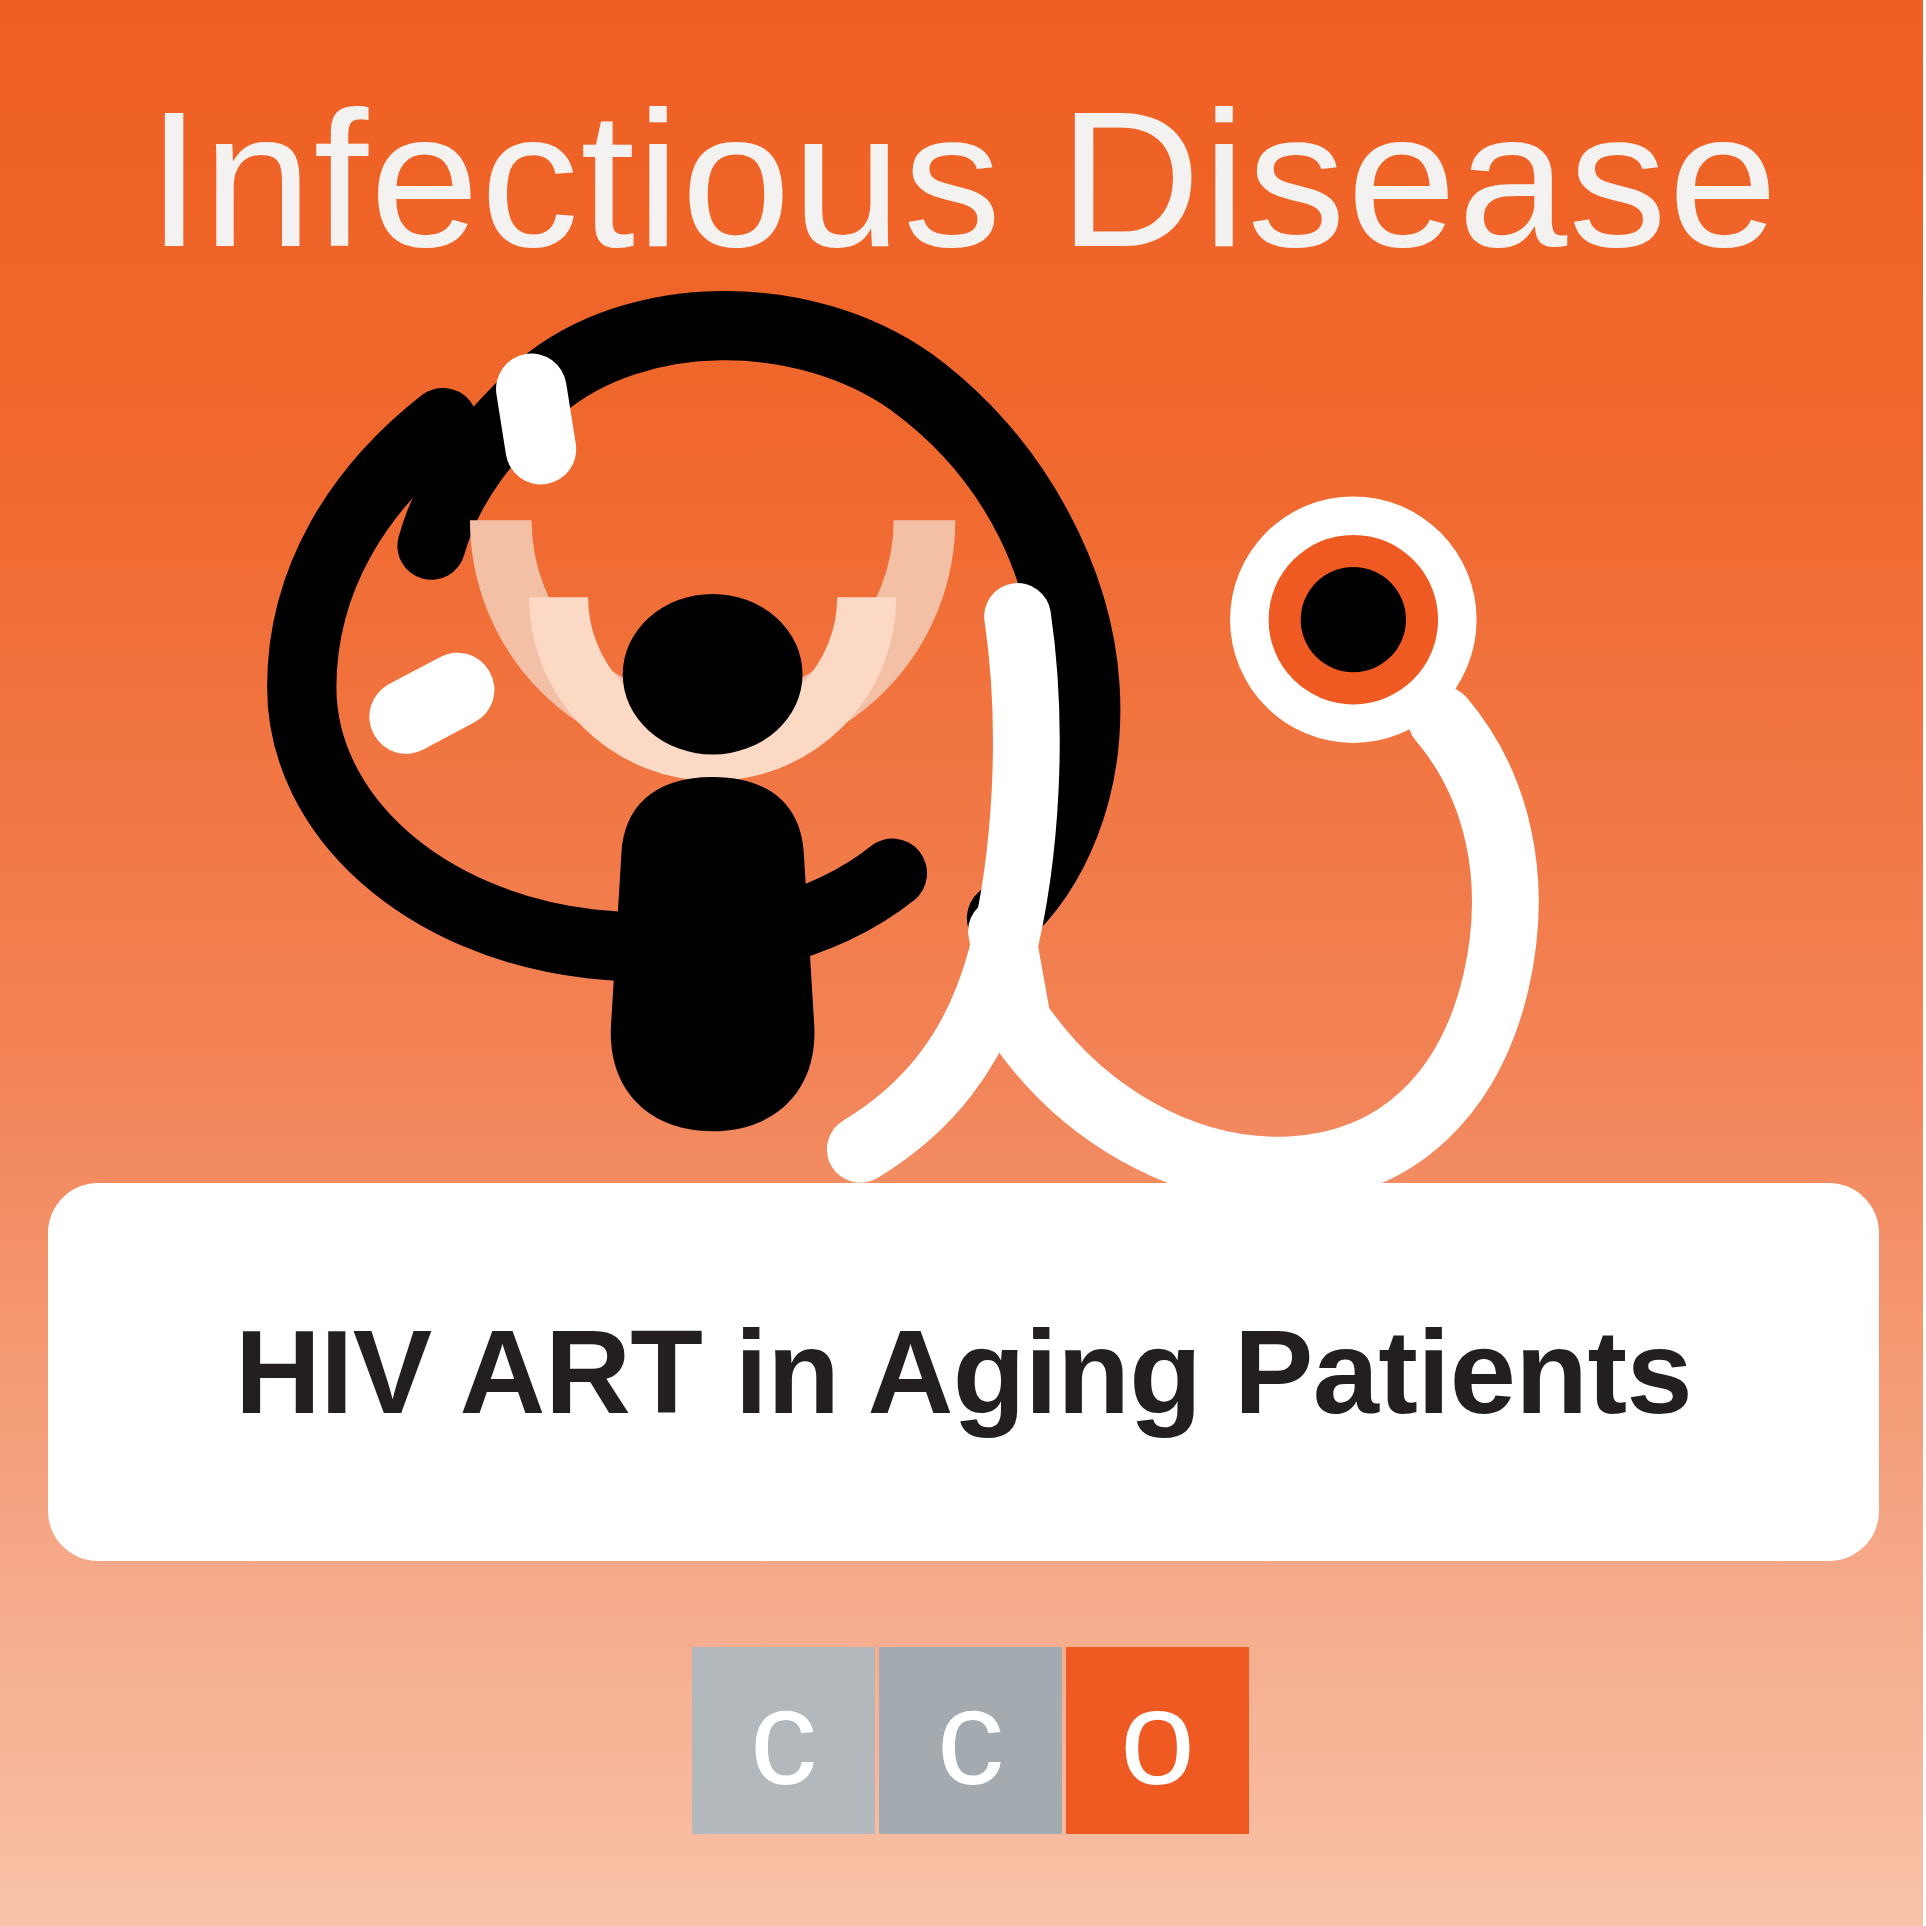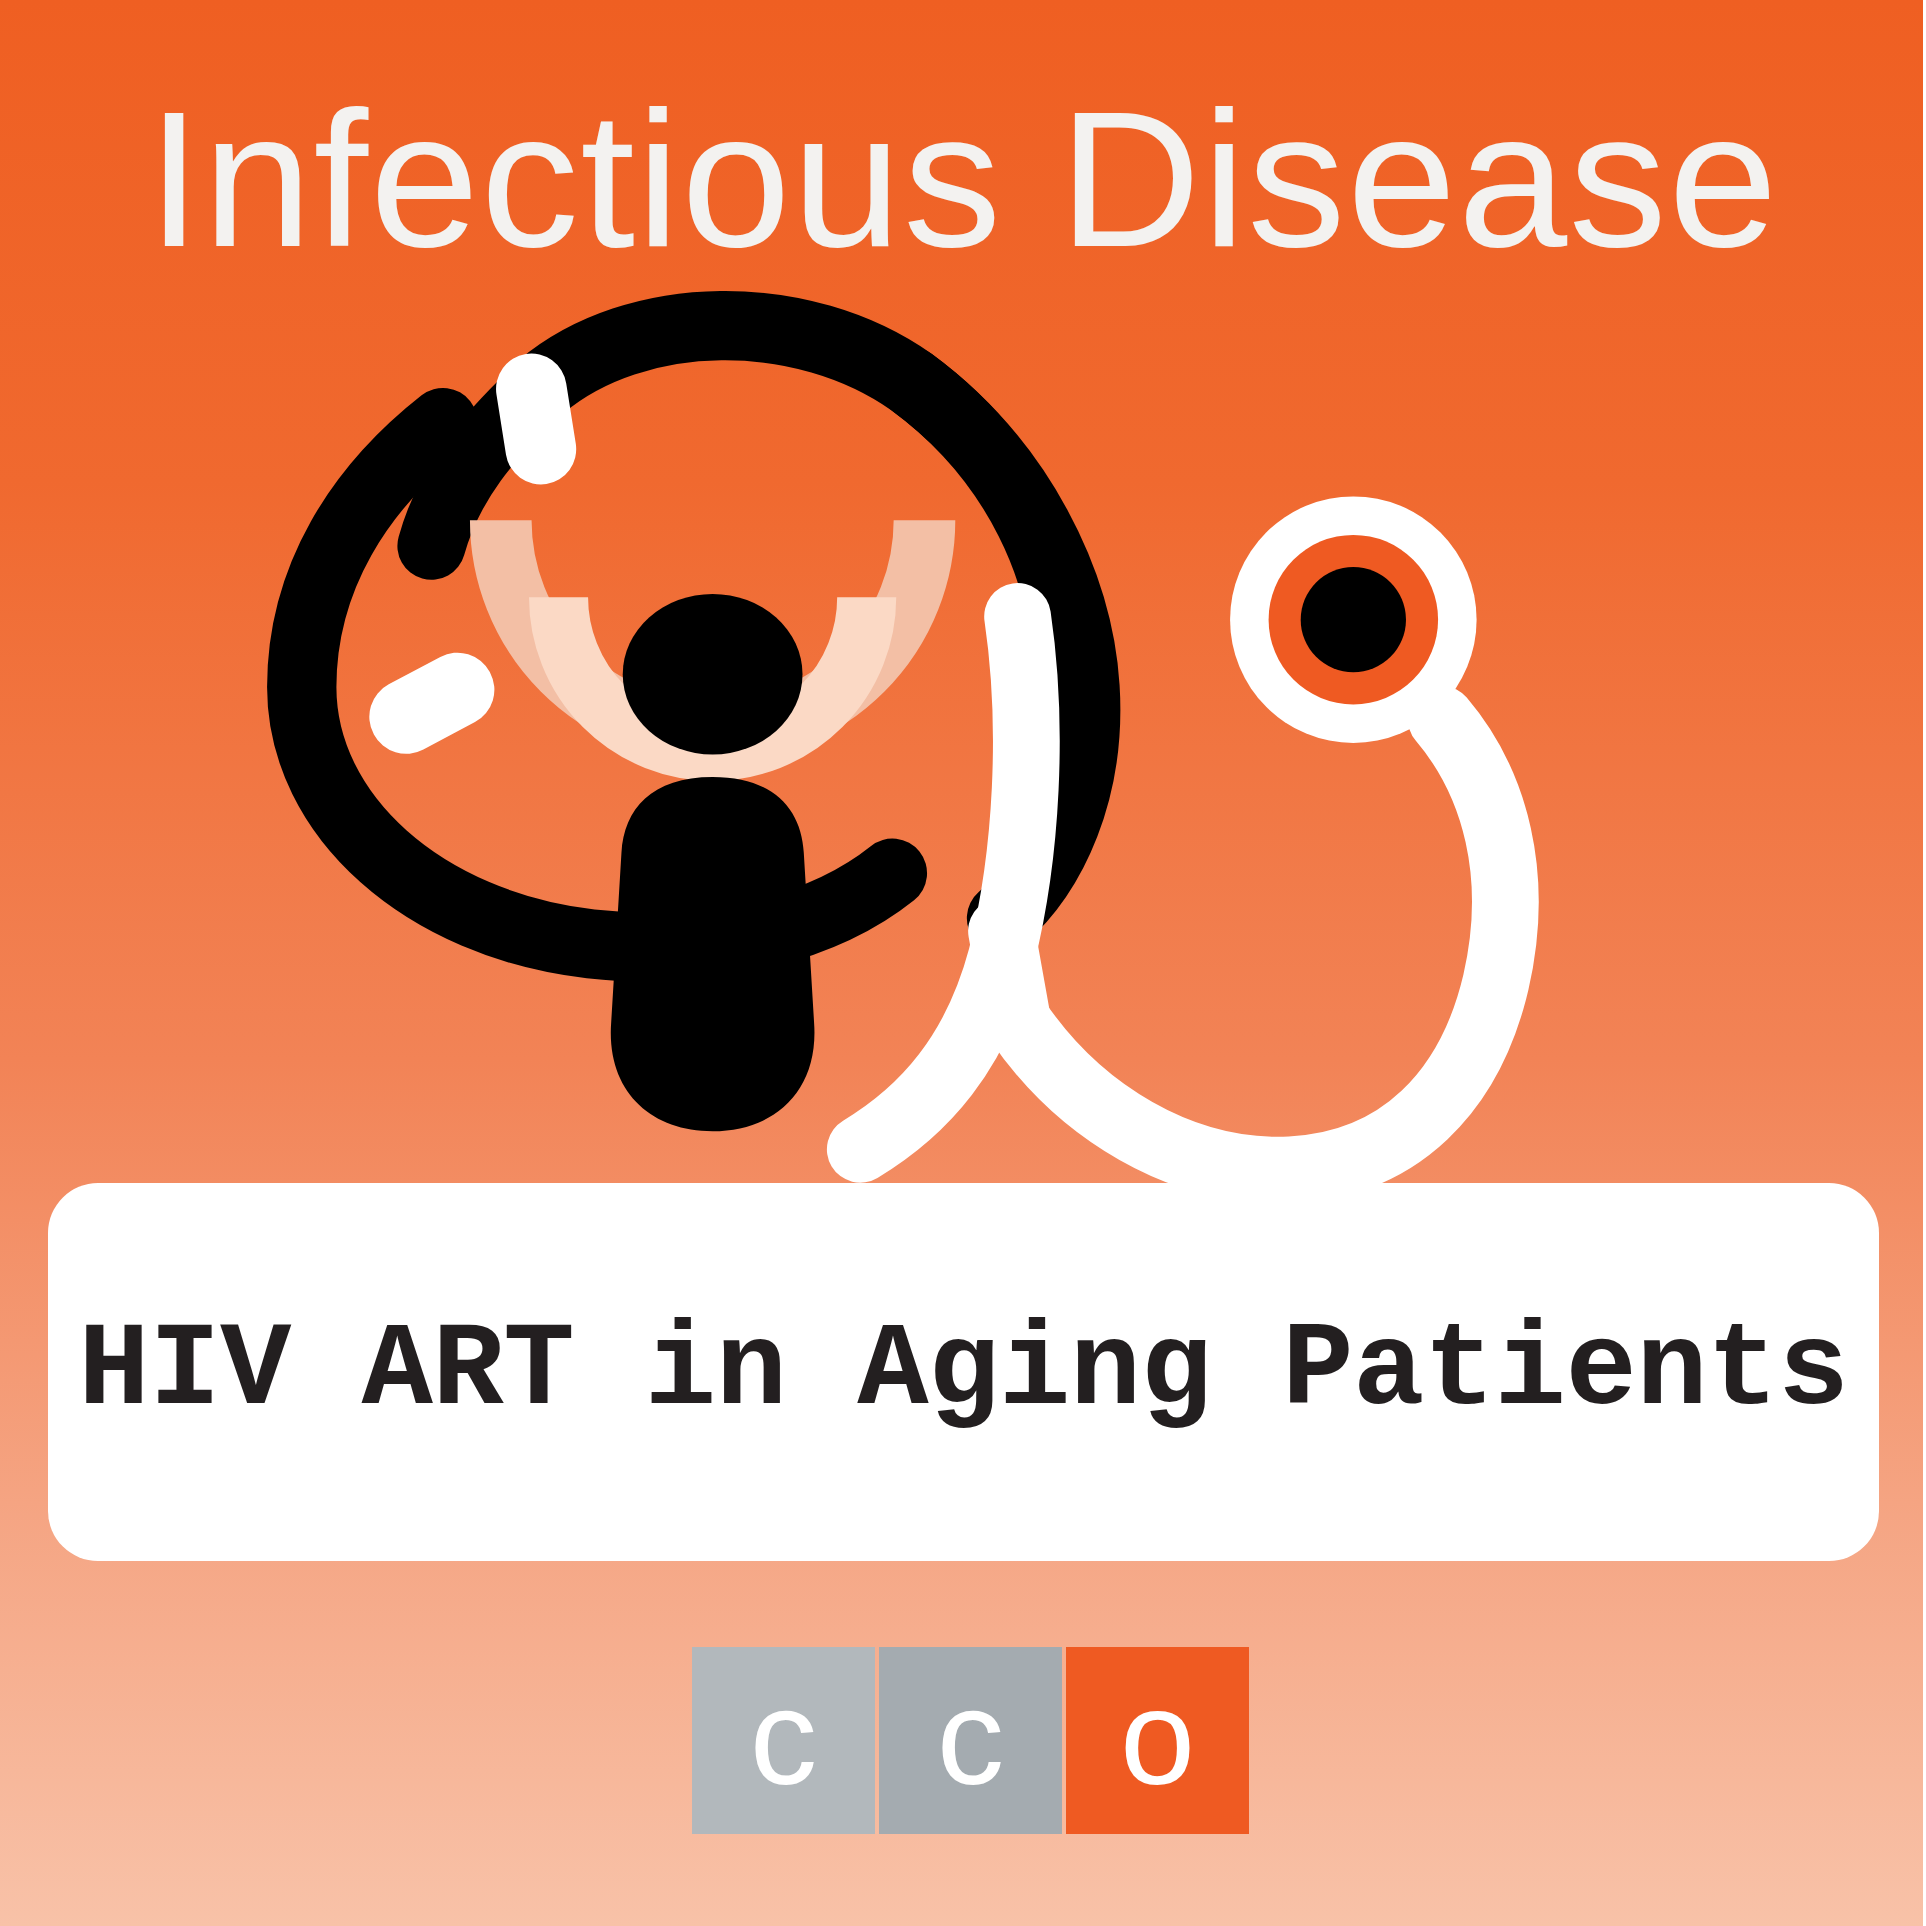--- a/index.html
+++ b/index.html
@@ -52,21 +52,21 @@
     height: 378px;
     background: #ffffff;
     border-radius: 50px;
     box-sizing: border-box;
     display: flex;
     align-items: center;
     justify-content: center;
   }
   #episode-title {
     color: #231f20;
-    font-family: Liberation Mono, monospace;
+    font-family: Liberation Sans, sans-serif;
     font-weight: bold;
     font-size: 119px;
     letter-spacing: -0.6px;
     line-height: 1.05;
     text-align: center;
     white-space: nowrap;
   }
 
   
   #brand-logo {

